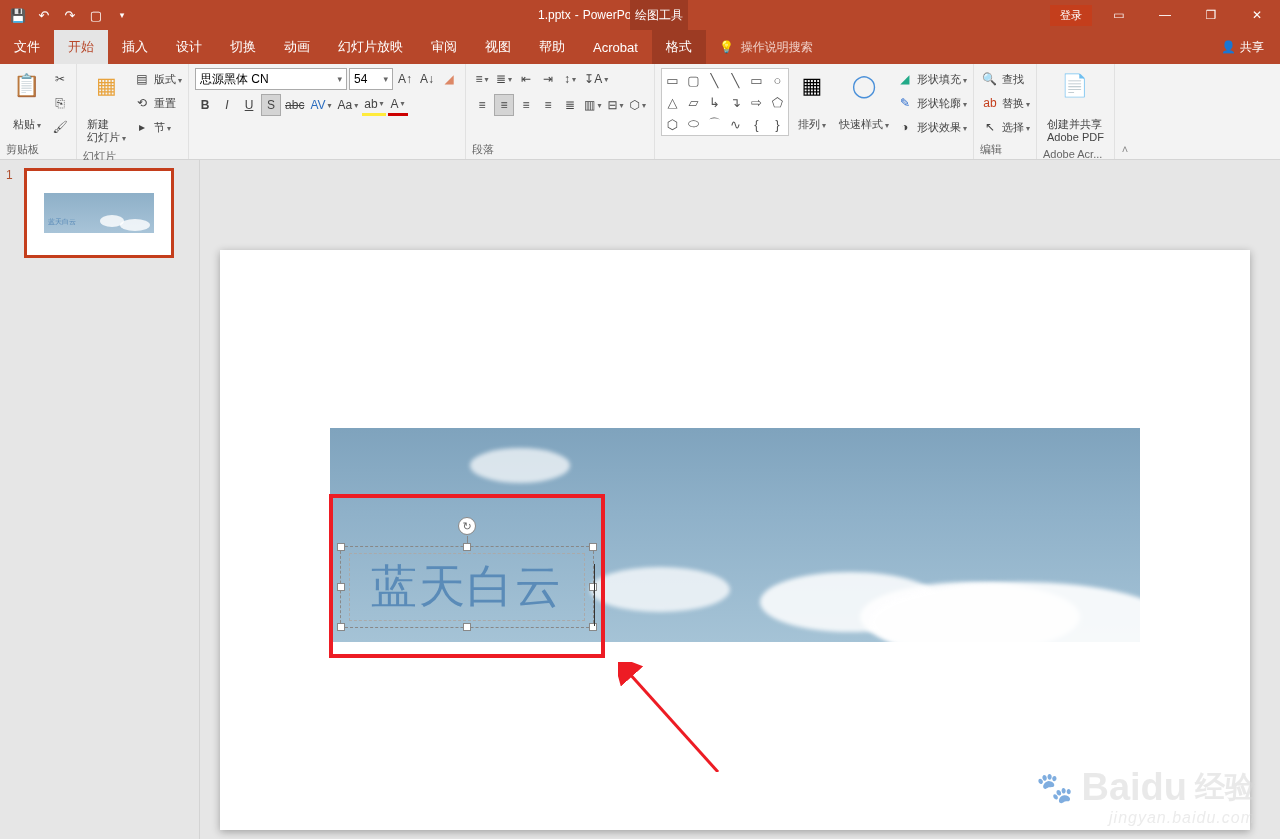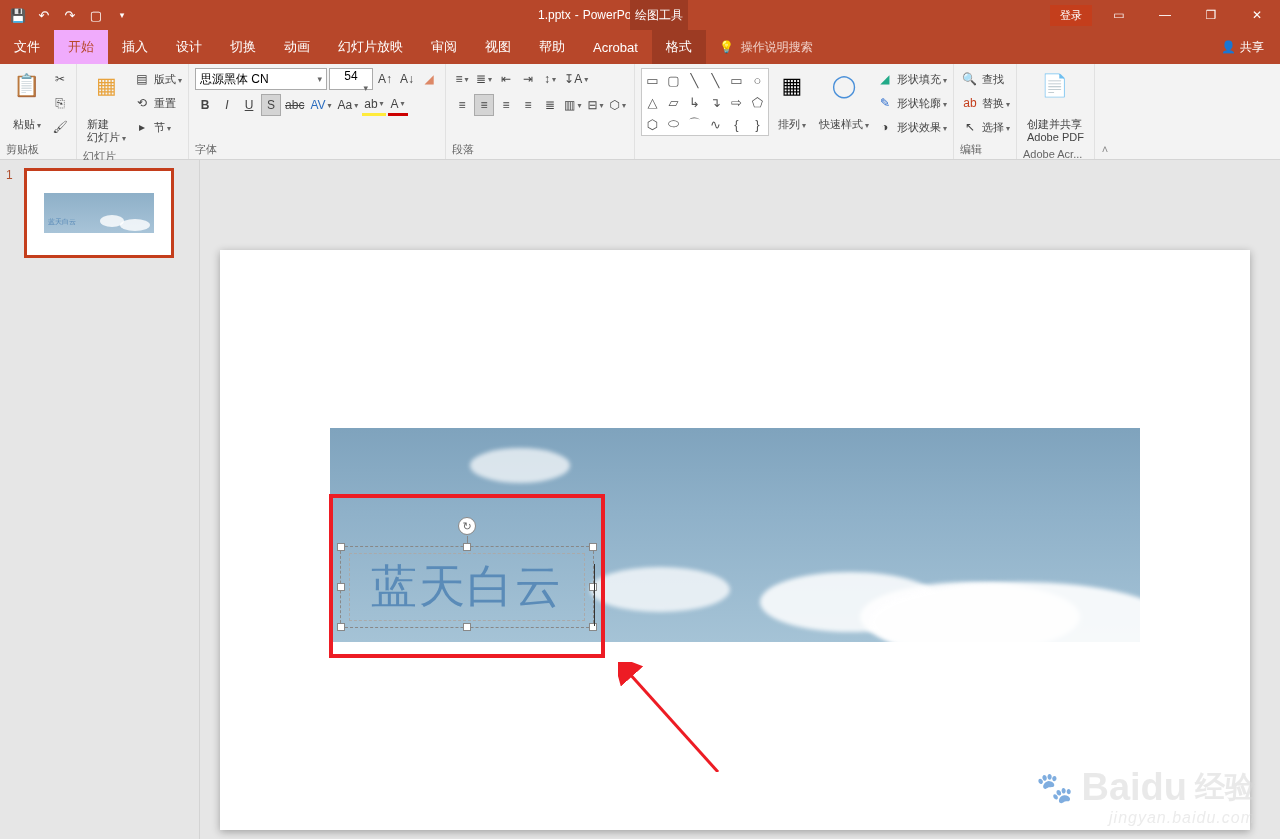--- a/index.html
+++ b/index.html
@@ -11,41 +11,41 @@
 .qat .ic { width:20px; height:20px; display:flex; align-items:center; justify-content:center; font-size:13px; color:#fff; }
 .tw { flex:1; text-align:center; display:flex; justify-content:center; align-items:center; gap:4px; }
 .ctxtab { position:absolute; left:630px; top:0; height:30px; background:#9d3b23; color:#fff; font-size:12px; padding:0 5px; display:flex; align-items:center; }
 .winbtns { display:flex; align-items:center; gap:0; }
 .winbtns .wb { width:46px; height:30px; display:flex; align-items:center; justify-content:center; font-size:12px; }
 .login { background:#c43e1c; padding:3px 10px; font-size:11px; margin-right:4px; }
 
 
 .tabs { height:34px; background:#b7472a; display:flex; align-items:stretch; color:#fff; font-size:13px; }
 .tab { padding:0 14px; display:flex; align-items:center; }
-.tab.active { background:#f0abfc; color:#b7472a; }
+.tab.active { background:#e5e5e5; color:#b7472a; }
 .tab.ctx { background:#9d3b23; }
 .tellme { display:flex; align-items:center; gap:6px; padding-left:14px; font-size:12px; color:#f0d0c8; }
 .share { margin-left:auto; padding:0 16px; display:flex; align-items:center; gap:4px; font-size:12px; }
 
 
 .ribbon { height:96px; background:#f3f3f3; border-bottom:1px solid #d4d4d4; display:flex; }
 .group { border-right:1px solid #e1e1e1; padding:4px 6px 0 6px; display:flex; flex-direction:column; position:relative; }
 .gbody { flex:1; display:flex; align-items:flex-start; gap:2px; }
 .glabel { text-align:left; font-size:11px; color:#666; padding:2px 0; position:relative; }
 .bigbtn { display:flex; flex-direction:column; align-items:center; justify-content:flex-start; padding:2px 4px; min-width:42px; }
 .bigbtn .bic { width:32px; height:32px; display:flex; align-items:center; justify-content:center; font-size:22px; }
 .bigbtn .blb { font-size:11px; color:#444; text-align:left; line-height:13px; margin-top:16px; }
 .col { display:flex; flex-direction:column; gap:2px; }
 .row { display:flex; align-items:center; gap:2px; }
 .smbtn { min-width:20px; height:22px; display:flex; align-items:center; justify-content:center; font-size:12px; color:#444; padding:0 2px; }
 .smbtn.on { background:#d4d4d4; border:1px solid #aaa; }
 .combo { height:22px; border:1px solid #ababab; background:#fff; font-size:12px; display:flex; align-items:center; padding:0 4px; }
 .combo .arr { margin-left:auto; font-size:9px; color:#666; }
-.fname { width:132px; }
-.fsize { width:44px;flex-direction:column; }
+.fname { width:152px; }
+.fsize { width:44px; }
 .txt { font-size:11px; color:#444; }
 .dd::after { content:"▾"; font-size:8px; color:#666; margin-left:2px; }
 
 
 .shapesgal { width:128px; height:68px; border:1px solid #c8c8c8; background:#fff; display:grid; grid-template-columns:repeat(6,1fr); grid-template-rows:repeat(3,1fr); font-size:13px; color:#555; }
 .shapesgal div { display:flex; align-items:center; justify-content:center; }
 
 
 .workspace { position:absolute; top:160px; left:0; right:0; bottom:0; display:flex; }
 .slidepanel { width:200px; background:#e6e6e6; border-right:1px solid #d4d4d4; padding:8px; }
@@ -199,21 +199,20 @@
           <div class="smbtn">
               <s>abc</s>
             </div>
           <div class="smbtn dd" style="color:#2a6cbf">AV</div>
           <div class="smbtn dd">Aa</div>
           <div class="smbtn dd" style="border-bottom:3px solid #ffeb3b">ab</div>
           <div class="smbtn dd" style="border-bottom:3px solid #c00">A</div>
         </div>
       </div>
     </div>
-    <div class="glabel">字体</div>
   </div>
 
   <div class="group">
     <div class="gbody">
       <div class="col" style="gap:4px">
         <div class="row">
           <div class="smbtn dd">≡</div>
           <div class="smbtn dd">≣</div>
           <div class="smbtn">⇤</div>
           <div class="smbtn">⇥</div>

